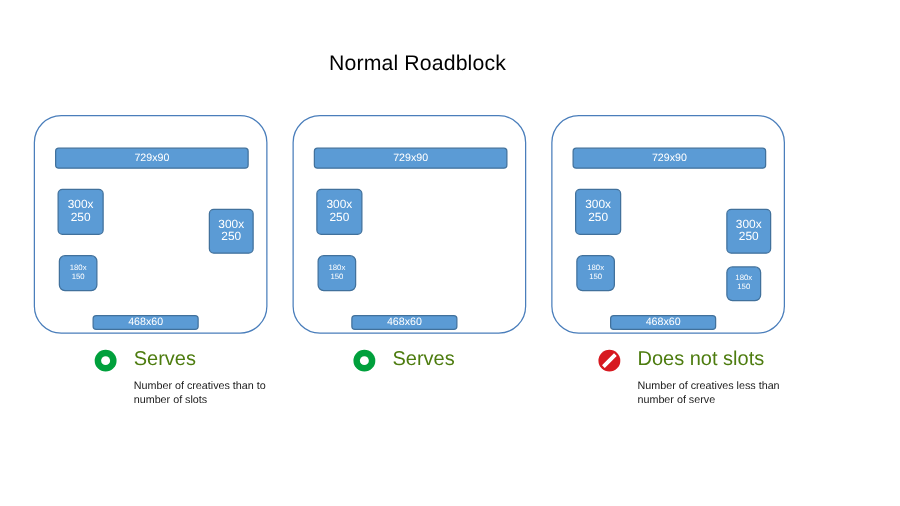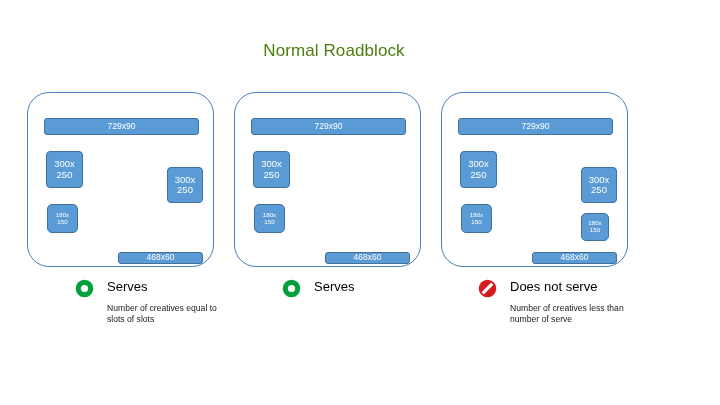--- a/index.html
+++ b/index.html
@@ -20,21 +20,21 @@
     width: 720px;
     height: 405px;
   }
   .title {
     position: absolute;
     left: 0;
     top: 41px;
     width: 668px;
     text-align: center;
     font-size: 17px;
-    color: #4d7c0f;
+    color: #000000;
     letter-spacing: 0.1px;
   }
   
   .panel {
     position: absolute;
     top: 92px;
     height: 175px;
     border: 1.2px solid #4A7EBB;
     border-radius: 22px;
     box-sizing: border-box;
@@ -55,21 +55,21 @@
     flex-direction: column;
     align-items: center;
     justify-content: center;
     text-align: center;
     line-height: 1.08;
     overflow: hidden;
   }
   .slot.leader   { border-radius: 3px; font-size: 8.5px; }
   .slot.mpu      { border-radius: 4px; font-size: 9.5px; }
   .slot.small    { border-radius: 5px; font-size: 6.2px; }
-  .slot.footer   { border-radius: 3px; font-size: 8.5px; margin-left: 44px; }
+  .slot.footer   { border-radius: 3px; font-size: 8.5px; }
 
   
   .pos-leader { left: 16px;  top: 25px;  width: 155px; height: 17px; }
   .pos-mpu-l  { left: 18px;  top: 58px;  width: 37px;  height: 37px; }
   .pos-mpu-r  { left: 139px; top: 74px;  width: 36px;  height: 36px; }
   .pos-sml-l  { left: 19px;  top: 111px; width: 31px;  height: 29px; }
   .pos-sml-r  { left: 139px; top: 120px; width: 28px;  height: 28px; }
   .pos-footer { left: 46px;  top: 159px; width: 85px;  height: 12px; }
 
   
@@ -89,22 +89,22 @@
     position: absolute;
     left: 0;
     top: 1px;
     width: 21px;
     height: 21px;
   }
   .caption-label {
     position: absolute;
     left: 33px;
     top: 2px;
-    font-size: 13px;
-    color: #000000;
+    font-size: 16px;
+    color: #4d7c0f;
     white-space: nowrap;
   }
   .caption-desc {
     margin-left: 33px;
     margin-top: 2px;
     font-size: 8.6px;
     line-height: 1.32;
     color: #1a1a1a;
   }
 </style>
@@ -179,37 +179,37 @@
   </div>
 
   <div class="caption" id="caption-0">
     <div class="caption-head">
       <svg class="status-icon" viewBox="0 0 24 24">
         <circle cx="12" cy="12" r="10" fill="#00A03C"></circle>
         <circle cx="12" cy="12" r="4.1" fill="#ffffff"></circle>
       </svg>
       <div class="caption-label">Serves</div>
     </div>
-    <div class="caption-desc">Number of creatives equal to slots of slots</div>
+    <div class="caption-desc">Number of creatives than to number of slots</div>
   </div>
 
   <div class="caption" id="caption-1">
     <div class="caption-head">
       <svg class="status-icon" viewBox="0 0 24 24">
         <circle cx="12" cy="12" r="10" fill="#00A03C"></circle>
         <circle cx="12" cy="12" r="4.1" fill="#ffffff"></circle>
       </svg>
       <div class="caption-label">Serves</div>
     </div>
   </div>
 
   <div class="caption" id="caption-2">
     <div class="caption-head">
       <svg class="status-icon" viewBox="0 0 24 24">
         <circle cx="12" cy="12" r="10" fill="#D71920"></circle>
         <rect x="4.2" y="10.2" width="15.6" height="3.6" rx="0.4" fill="#ffffff" transform="rotate(-45 12 12)"></rect>
       </svg>
-      <div class="caption-label">Does not serve</div>
+      <div class="caption-label">Does not slots</div>
     </div>
     <div class="caption-desc">Number of creatives less than number of serve</div>
   </div>
 
 </div>
 
 </body></html>

